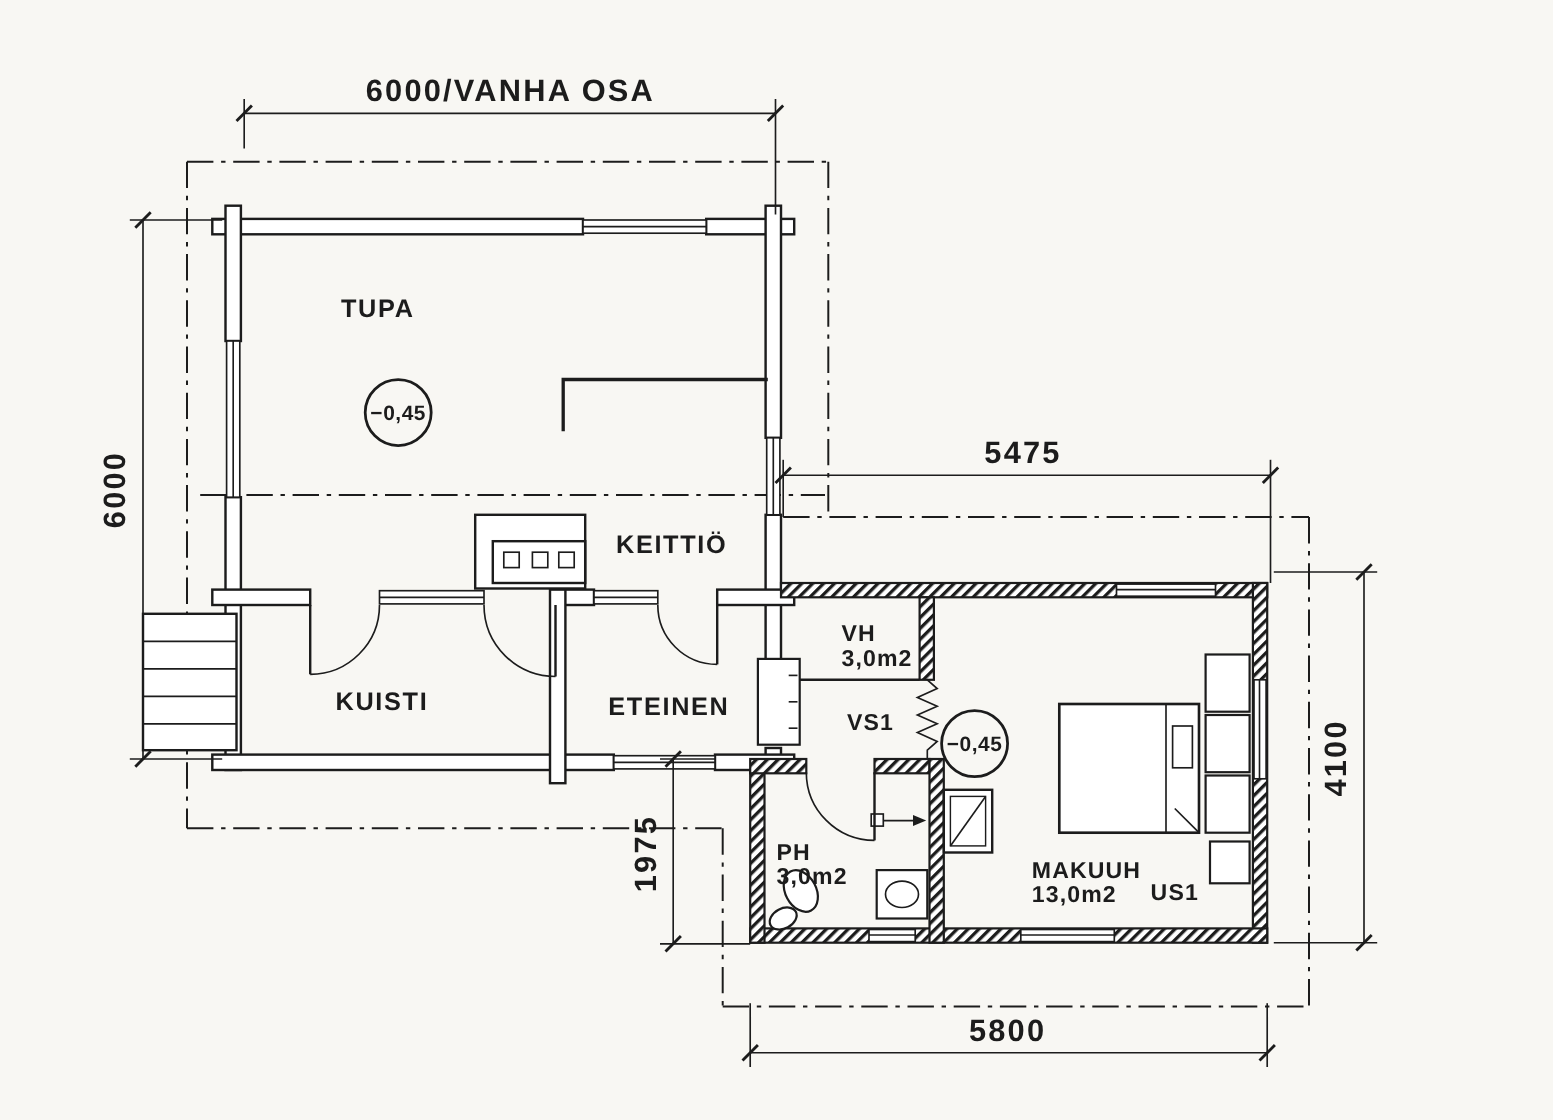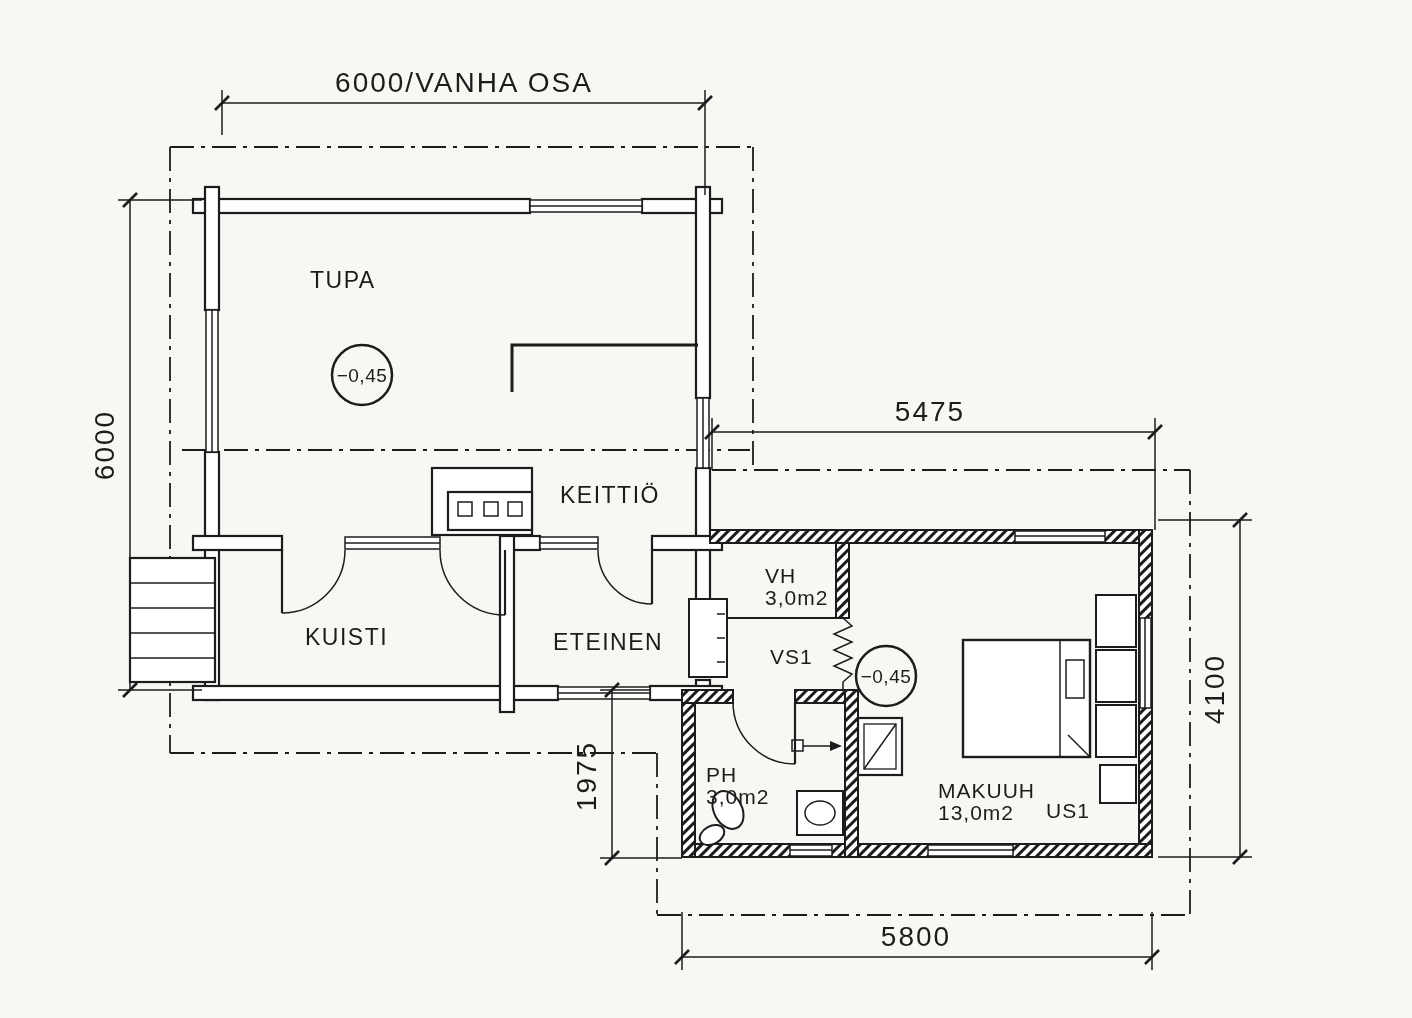--- a/index.html
+++ b/index.html
@@ -1,18 +1,18 @@
 <!DOCTYPE html>
 <html style="--ink: #1c1c1c; --paper: #f8f7f3;"><head>
 <meta charset="utf-8">
 <style>
   :root { --ink:#1c1c1c; --paper:#f8f7f3; }
   * { box-sizing: border-box; }
   body { margin:0; background:var(--paper); font-family:"Liberation Sans", sans-serif; }
-  .sheet { width:1412px; height:1018px; background:var(--paper); position:relative; overflow:hidden; }
+  .sheet { width:1412px; height:1018px; background:var(--paper); position:relative; overflow:hidden;font-weight:bold; }
   svg { display:block; }
   svg text { font-family:"Liberation Sans", sans-serif; fill:var(--ink); }
   .lab { font-size:23px; letter-spacing:1.5px; }
   .lab2 { font-size:21px; letter-spacing:1px; }
   .dim { font-size:28px; letter-spacing:2px; }
   .lvl { font-size:19px; letter-spacing:0.5px; }
   .ln   { stroke:var(--ink); fill:none; }
   .thin { stroke-width:1.5; }
   .mid  { stroke-width:2.2; }
   .thick{ stroke-width:3; }

